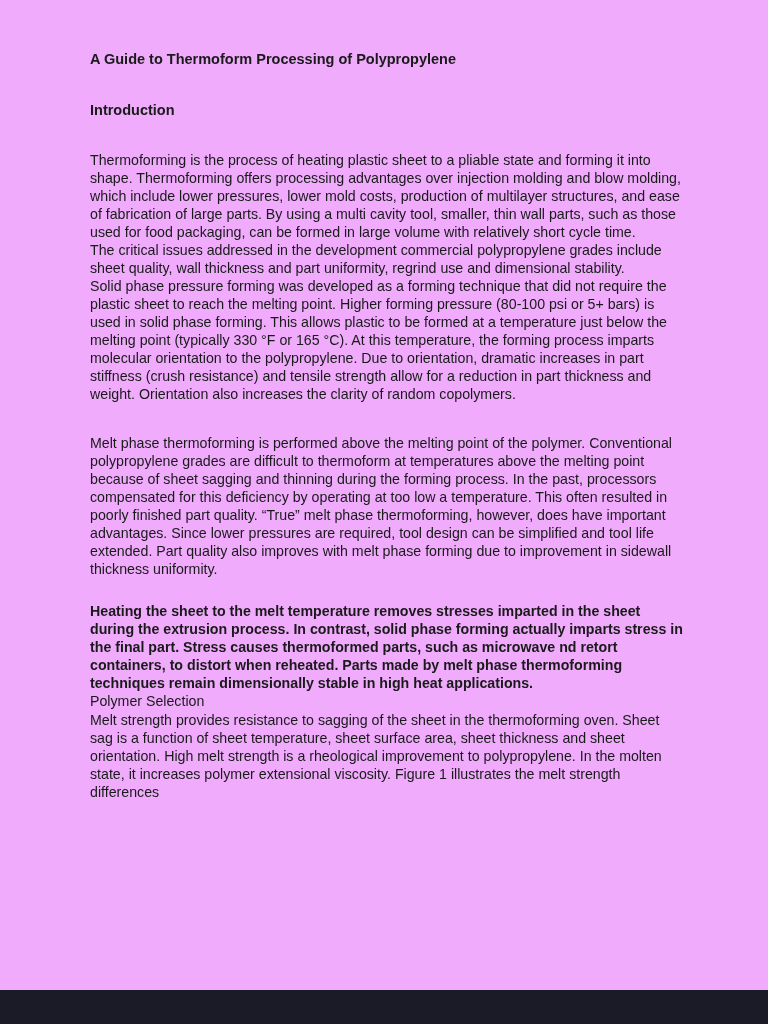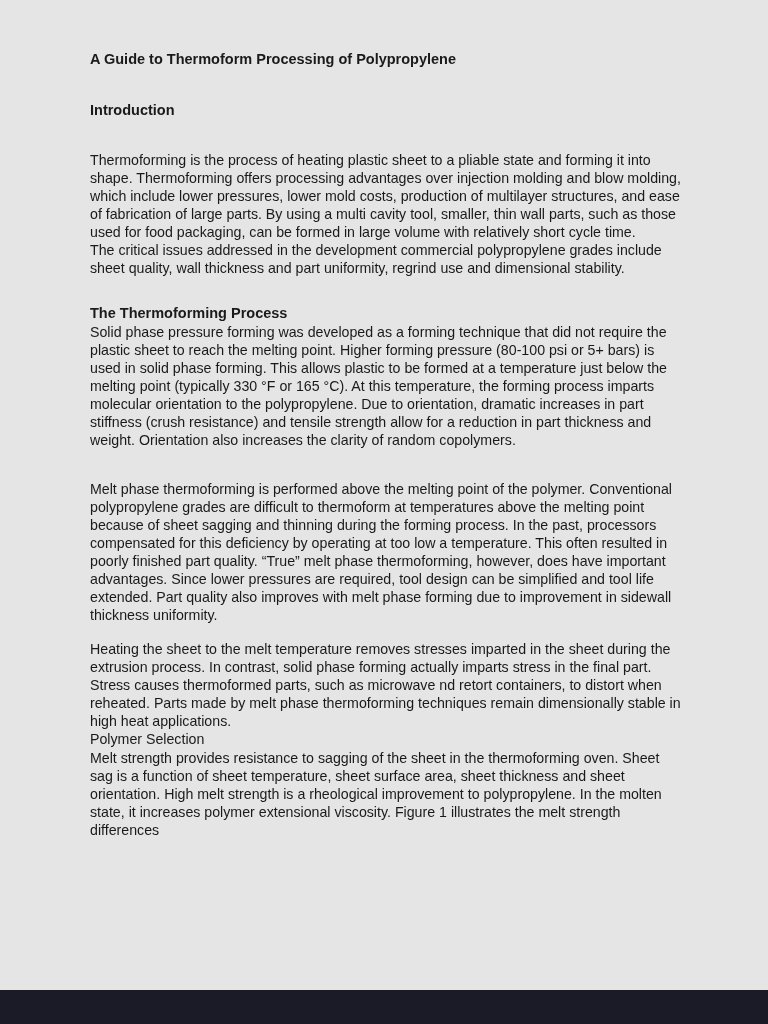--- a/index.html
+++ b/index.html
@@ -13,21 +13,21 @@
     position: relative;
     overflow: hidden;
     font-family: "Liberation Sans", "DejaVu Sans", sans-serif;
     color: #1a1a1a;
   }
   .page {
     box-sizing: border-box;
     width: 768px;
     height: 990px;
     padding: 50px 85px 0 90px;
-    background: #e5e5e5;
+    background: #f0abfc;
   }
   .doc-title {
     font-size: 14.5px;
     font-weight: bold;
     line-height: 19px;
     margin: 0;
   }
   .section-heading {
     font-size: 14.5px;
     font-weight: bold;
@@ -39,21 +39,21 @@
     line-height: 18px;
     margin: 0;
     text-align: left;
   }
   .mt-heading-intro   { margin-top: 32px; }
   .mt-para-first      { margin-top: 31px; }
   .mt-para-close      { }
   .mt-heading-process { margin-top: 27px; }
   .mt-para-process1   { margin-top: 30px; }
   .mt-para-gap        { margin-top: 31px; }
-  .mt-para-small      { margin-top: 16px; }
+  .mt-para-small      { margin-top: 24px; font-weight: bold; }
   .mt-label           { margin-top: 12px; }
   .inline-label {
     font-size: 14.2px;
     line-height: 18.7px;
     margin: 0;
   }
   .viewer-footer-bar {
     position: absolute;
     left: 0;
     bottom: 0;
@@ -68,21 +68,20 @@
 <div class="page">
 
   <h1 class="doc-title">A Guide to Thermoform Processing of Polypropylene</h1>
 
   <h2 class="section-heading mt-heading-intro">Introduction</h2>
 
   <p class="para mt-para-first">Thermoforming is the process of heating plastic sheet to a pliable state and forming it into shape. Thermoforming offers processing advantages over injection molding and blow molding, which include lower pressures, lower mold costs, production of multilayer structures, and ease of fabrication of large parts. By using a multi cavity tool, smaller, thin wall parts, such as those used for food packaging, can be formed in large volume with relatively short cycle time.</p>
 
   <p class="para mt-para-close">The critical issues addressed in the development commercial polypropylene grades include sheet quality, wall thickness and part uniformity, regrind use and dimensional stability.</p>
 
-  <h2 class="section-heading mt-heading-process">The Thermoforming Process</h2>
 
 
   <p class="para mt-para-close">Solid phase pressure forming was developed as a forming technique that did not require the plastic sheet to reach the melting point. Higher forming pressure (80-100 psi or 5+ bars) is used in solid phase forming. This allows plastic to be formed at a temperature just below the melting point (typically 330 °F or 165 °C). At this temperature, the forming process imparts molecular orientation to the polypropylene. Due to orientation, dramatic increases in part stiffness (crush resistance) and tensile strength allow for a reduction in part thickness and weight. Orientation also increases the clarity of random copolymers.</p>
 
   <p class="para mt-para-gap">Melt phase thermoforming is performed above the melting point of the polymer. Conventional polypropylene grades are difficult to thermoform at temperatures above the melting point because of sheet sagging and thinning during the forming process. In the past, processors compensated for this deficiency by operating at too low a temperature. This often resulted in poorly finished part quality. “True” melt phase thermoforming, however, does have important advantages. Since lower pressures are required, tool design can be simplified and tool life extended. Part quality also improves with melt phase forming due to improvement in sidewall thickness uniformity.</p>
 
   <p class="para mt-para-small">Heating the sheet to the melt temperature removes stresses imparted in the sheet during the extrusion process. In contrast, solid phase forming actually imparts stress in the final part. Stress causes thermoformed parts, such as microwave nd retort containers, to distort when reheated. Parts made by melt phase thermoforming techniques remain dimensionally stable in high heat applications.</p>
 
   <p class="inline-label mt-label">Polymer Selection</p>
 

